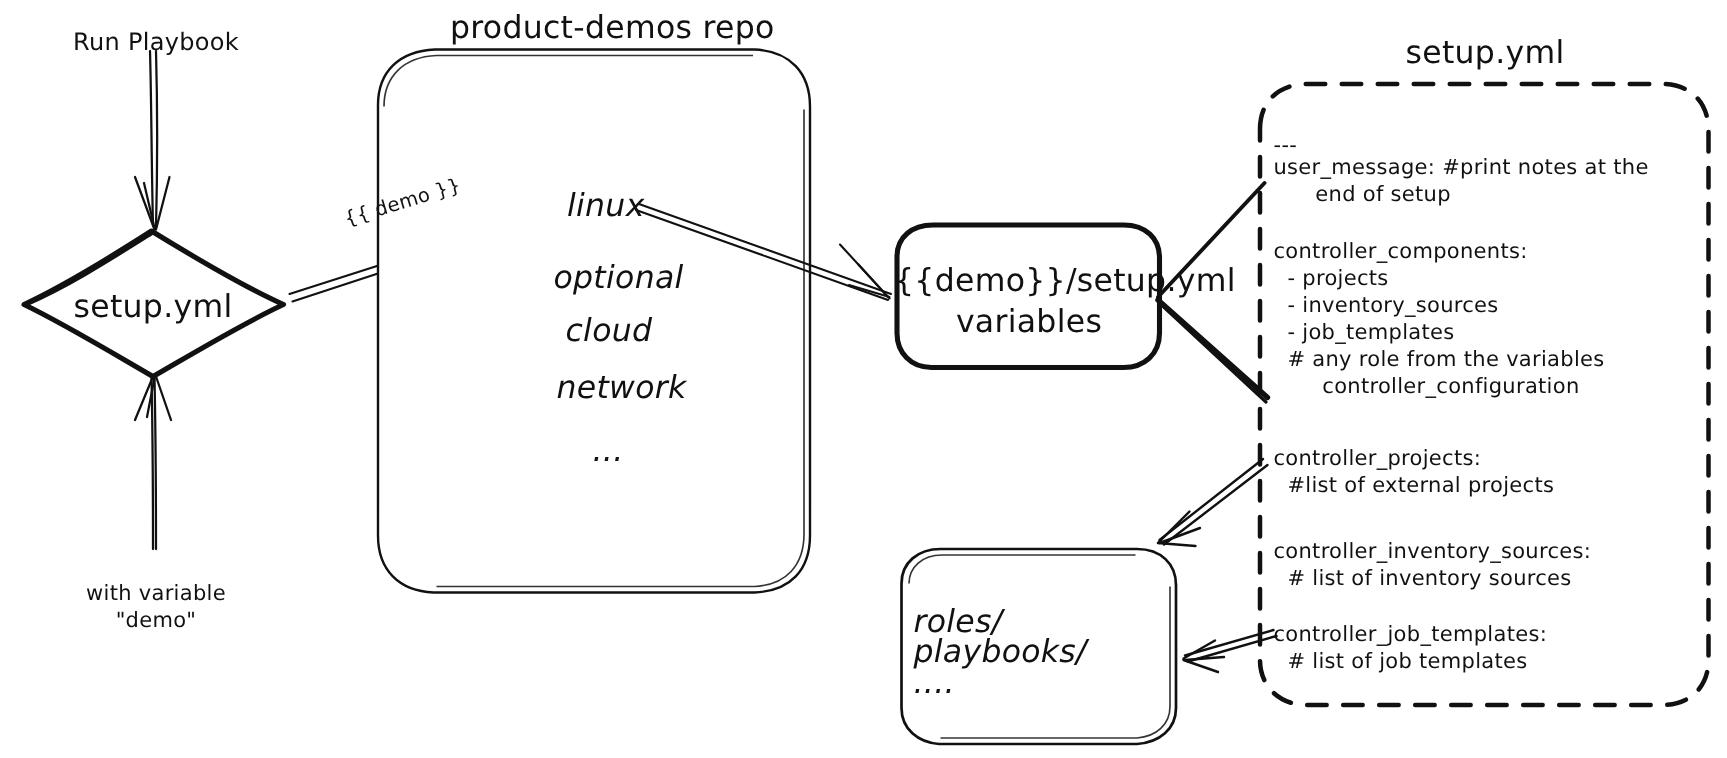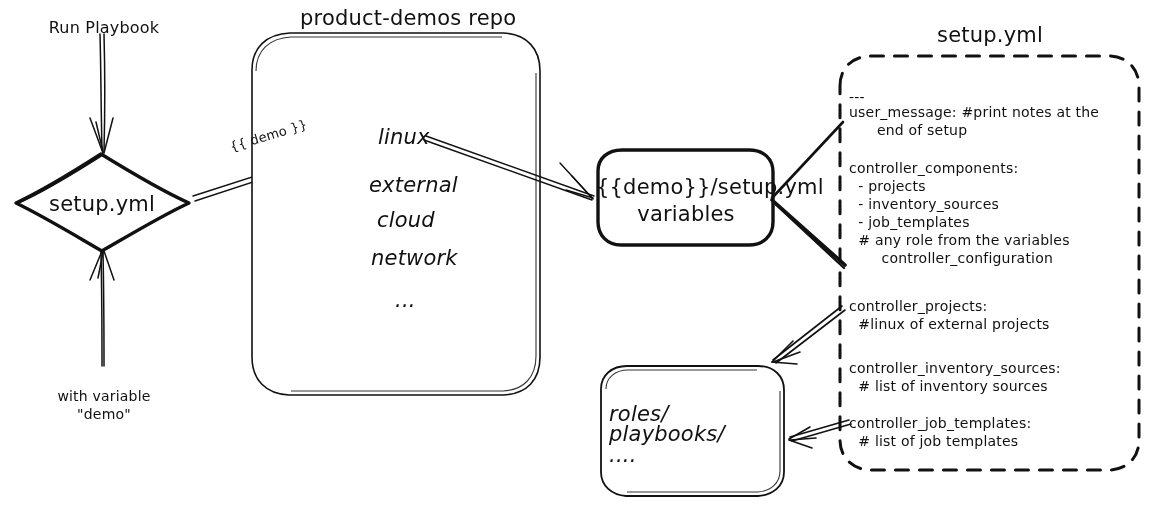--- a/index.html
+++ b/index.html
@@ -114,21 +114,21 @@
   <div class="lbl t14 c" style="left:34px;top:372px;width:140px;margin-top:16px;">with variable
 "demo"</div>
 
   <div class="lbl t15 c" style="left:42px;top:191px;width:120px;">setup.yml</div>
 
   <div class="lbl t15 c" style="left:300px;top:5px;width:200px;">product-demos repo</div>
 
   <div class="lbl t13" style="left:228px;top:140px;transform:rotate(-17deg);transform-origin:left top;">{{ demo }}</div>
 
   <div class="lbl t15 ital" style="left:378px;top:124px;">linux</div>
-  <div class="lbl t15 ital" style="left:369px;top:172px;">external</div>
+  <div class="lbl t15 ital" style="left:369px;top:172px;">optional</div>
   <div class="lbl t15 ital" style="left:377px;top:207px;">cloud</div>
   <div class="lbl t15 ital" style="left:371px;top:245px;">network</div>
   <div class="lbl t15 ital" style="left:395px;top:287px;">...</div>
 
   <div class="lbl t15 c" style="left:596px;top:174px;width:180px;">{{demo}}/setup.yml
 variables</div>
 
 
   <div class="lbl t15 ital" style="left:609px;top:401px;">roles/</div>
   <div class="lbl t15 ital" style="left:609px;top:421px;">playbooks/</div>
@@ -142,21 +142,21 @@
       end of setup</div>
 
   <div class="lbl t14" style="left:849px;top:160px;">controller_components:
   - projects
   - inventory_sources
   - job_templates
   # any role from the variables
        controller_configuration</div>
 
   <div class="lbl t14" style="left:849px;top:298px;">controller_projects:
-  #linux of external projects</div>
+  #list of external projects</div>
 
   <div class="lbl t14" style="left:849px;top:415px;">controller_job_templates:
   # list of job templates</div>
 
   <div class="lbl t14" style="left:849px;top:360px;">controller_inventory_sources:
   # list of inventory sources</div>
 
 </div>
 
 </body></html>

